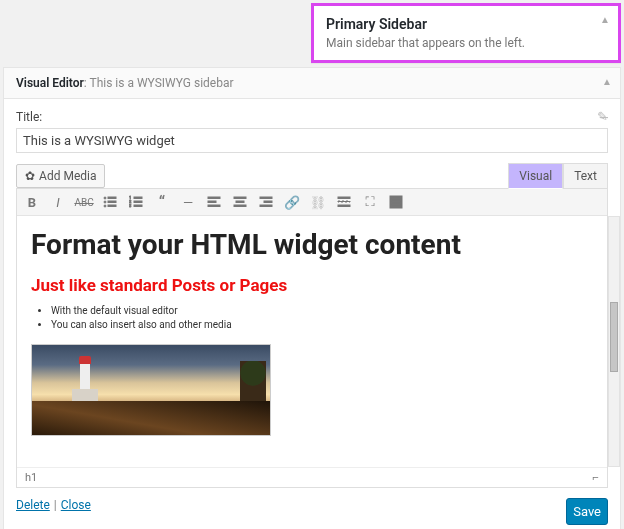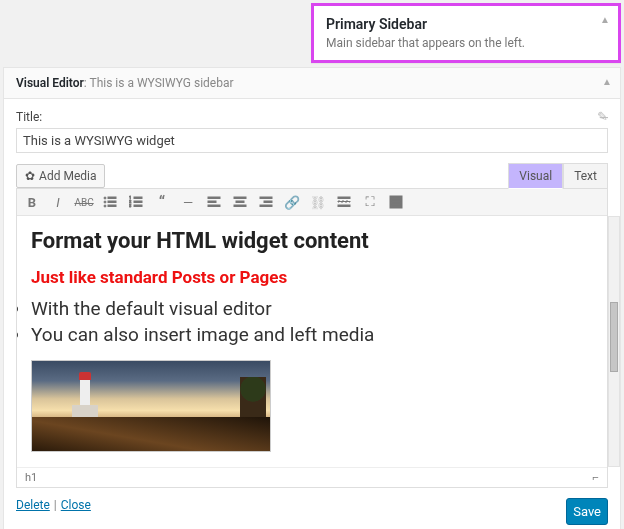--- a/index.html
+++ b/index.html
@@ -25,23 +25,23 @@
 .spacer{flex:1}
 .tabset{display:flex}
 .tab{border:1px solid #ddd;padding:5px 10px;font-size:12px;color:#555;background:#f4f4f4;cursor:pointer}
 .tab.active{background:#c4b5fd;border-bottom-color:#fefefe}
 .editor-wrap{border:1px solid #dedede;margin-top:-1px}
 .toolbar{background:#f5f5f5;border-bottom:1px solid #e4e4e4;padding:4px 6px;display:flex;gap:8px;align-items:center}
 .tb{width:18px;height:18px;display:flex;align-items:center;justify-content:center;color:#777;font-size:13px;cursor:pointer}
 .tb svg{width:14px;height:14px;fill:#777;stroke:#777}
 .content-scroll{position:relative}
 .content{padding:12px 14px;height:251px;overflow:hidden;background:#fff;color:#333}
-.content h2{font-size:22px;font-weight:700;margin-bottom:14px;color:#222}
+.content h2{font-size:28px;font-weight:700;margin-bottom:14px;color:#222}
 .content h3{font-size:17px;font-weight:700;color:#e11;margin-bottom:10px}
-.content ul{font-size:19px;color:#333}
+.content ul{margin-left:20px;font-size:10px;color:#333}
 .content li{margin-bottom:3px}
 .thumb{margin-top:14px;width:240px;height:92px;background:linear-gradient(to bottom,#3a4b63 0%,#5a6b83 22%,#d9c49a 42%,#f6dfac 55%,#9a6634 78%,#3b2612 100%);position:relative;border:1px solid #ccc}
 .lh{position:absolute;left:48px;top:18px;width:10px;height:30px;background:#eee}
 .lh::before{content:"";position:absolute;top:-7px;left:-1px;width:12px;height:8px;background:#c33;border-radius:2px 2px 0 0}
 .bld{position:absolute;left:40px;top:44px;width:26px;height:18px;background:#d8d2c8}
 .rock{position:absolute;bottom:0;left:0;width:100%;height:34px;background:linear-gradient(10deg,#2a1a0a,#6b4520 40%,#1f1409)}
 .tree{position:absolute;right:4px;bottom:34px;width:26px;height:40px;background:radial-gradient(circle at 50% 30%,#2d3a1a 40%,transparent 42%),#3a2a18}
 .sbar{position:absolute;right:-13px;top:0;width:12px;height:100%;background:#f1f1f1;border:1px solid #e2e2e2}
 .sthumb{position:absolute;top:85px;left:1px;width:8px;height:70px;background:#c6c6c6;border:1px solid #aaa}
 .path{border-top:1px solid #eee;padding:3px 8px;font-size:11px;color:#777;background:#fff;display:flex;justify-content:space-between}
@@ -162,21 +162,21 @@
               <rect x="3" y="9" width="8" height="1" fill="#fff"></rect>
             </svg>
           </div>
       </div>
       <div class="content-scroll">
         <div class="content">
           <h2>Format your HTML widget content</h2>
           <h3>Just like standard Posts or Pages</h3>
           <ul>
             <li>With the default visual editor</li>
-            <li>You can also insert image and left media</li>
+            <li>You can also insert also and other media</li>
           </ul>
           <div class="thumb">
             <div class="lh"></div>
               <div class="bld"></div>
               <div class="tree"></div>
               <div class="rock"></div>
           </div>
         </div>
         <div class="sbar">
             <div class="sthumb"></div>

